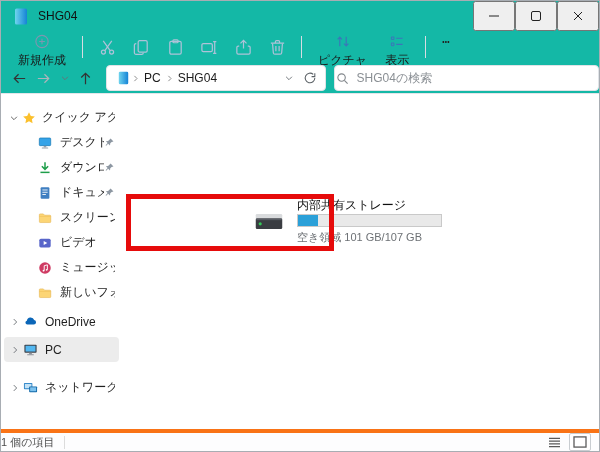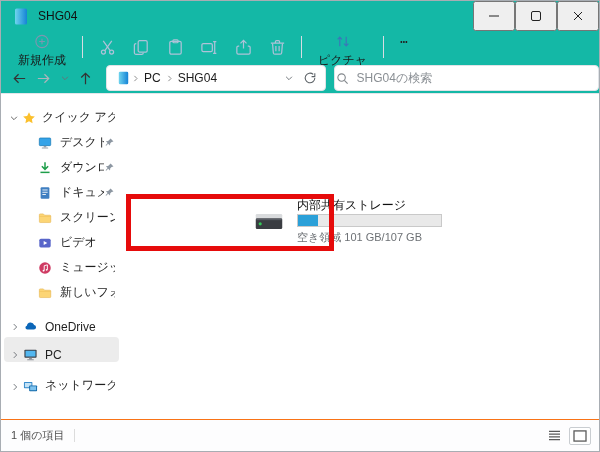--- a/index.html
+++ b/index.html
@@ -30,36 +30,36 @@
   .search-box input{border:none;outline:none;flex:1;font-size:12px;margin-left:8px;color:#333;background:transparent;font-family:inherit;}
   .search-box input::placeholder{color:#8a8f94;}
   
   .content{position:absolute;left:0;top:93px;right:0;bottom:22px;background:#fff;}
   .sidebar{position:absolute;left:0;top:11px;width:121px;}
   .srow{display:flex;align-items:center;height:25px;padding-right:4px;border-radius:4px;margin:0 3px;}
   .srow .lbl{margin-left:7px;white-space:nowrap;overflow:hidden;color:#1f1f1f;}
   .srow.qa-head{padding-left:3px;}
   .srow.qa-head .lbl{margin-left:5px;}
   .srow.child{padding-left:33px;}
-  .srow.sect{padding-left:4px;align-items:flex-end;}
+  .srow.sect{padding-left:4px;}
   .srow.selected{background:#ececec;}
   .pin{margin-left:auto;display:flex;align-items:center;}
   .icn{display:flex;align-items:center;justify-content:center;width:16px;height:16px;flex:none;}
   .chev{display:flex;align-items:center;justify-content:center;width:14px;height:14px;flex:none;}
-  .sect-gap-1{margin-top:4px;} .sect-gap-2{margin-top:3px;} .sect-gap-3{margin-top:7px;}
+  .sect-gap-1{margin-top:4px;} .sect-gap-2{margin-top:3px;} .sect-gap-3{margin-top:13px;}
   
   .main-pane{position:absolute;left:121px;top:0;right:0;bottom:0;}
   .drive-icon{position:absolute;left:132px;top:116px;}
   .drive-name{position:absolute;left:175px;top:103px;font-size:12px;color:#0f0f0f;}
   .cap-bar{position:absolute;left:175px;top:120px;width:145px;height:13px;background:#e9e9e9;border:1px solid #c9c9c9;}
   .cap-fill{height:100%;background:#2ba0d8;}
   .drive-free{position:absolute;left:175px;top:136px;font-size:11px;color:#6d7175;}
   .annotation{position:absolute;left:125px;top:100px;width:208px;height:57px;border:5px solid #e60b0b;pointer-events:none;}
   
-  .statusbar{position:absolute;left:0;bottom:0;right:0;height:32px;background:#fdfdfe;display:flex;align-items:center;padding-left:10px;border-top:1px solid #f97316;}
+  .statusbar{position:absolute;left:0;bottom:0;right:0;height:22px;background:#fdfdfe;display:flex;align-items:center;border-top:4px solid #f97316;}
   .sb-count{font-size:11px;color:#4c4c4c;}
   .sb-divider{width:1px;height:13px;background:#dcdcdc;margin-left:10px;}
   .sb-views{margin-left:auto;display:flex;align-items:center;margin-right:8px;gap:4px;}
   .sb-view-btn{width:22px;height:18px;display:flex;align-items:center;justify-content:center;border:none;background:transparent;border-radius:2px;}
   .sb-view-btn.active{border:1px solid #c9cdd1;background:#fff;}
   svg{display:block;}
 </style>
 </head>
 <body>
 
@@ -168,20 +168,35 @@
               <path d="M6 16V4.8M3.3 7.3L6 4.5l2.7 2.8"></path>
               <path d="M14 4v11.2M11.3 12.7L14 15.5l2.7-2.8"></path>
             </g>
           </svg>
         </span>
       <span>ピクチャ</span>
       <svg width="10" height="10" viewBox="0 0 12 12">
           <path d="M2.5 4.5L6 8l3.5-3.5" fill="none" stroke="#555" stroke-width="1.1"></path>
         </svg>
     </button>
+    <button class="tb-btn">
+      <span class="icn">
+          <svg width="17" height="17" viewBox="0 0 20 20">
+            <g fill="none" stroke="#3d74ba" stroke-width="1.3">
+              <rect x="3" y="4.3" width="3.2" height="3.2" rx="0.8"></rect>
+              <rect x="3" y="12" width="3.2" height="3.2" rx="0.8"></rect>
+              <path d="M9 6h8M9 13.6h8"></path>
+            </g>
+          </svg>
+        </span>
+      <span>表示</span>
+      <svg width="10" height="10" viewBox="0 0 12 12">
+          <path d="M2.5 4.5L6 8l3.5-3.5" fill="none" stroke="#555" stroke-width="1.1"></path>
+        </svg>
+    </button>
     <div class="tb-divider"></div>
     <button class="tb-btn tb-more">
         <span>…</span>
       </button>
   </div>
 
   <div class="navbar">
     <button class="nav-btn">
         <svg width="17" height="17" viewBox="0 0 18 18">
           <path d="M15 9H3.5M8 4.5L3.5 9 8 13.5" fill="none" stroke="#333" stroke-width="1.3"></path>

